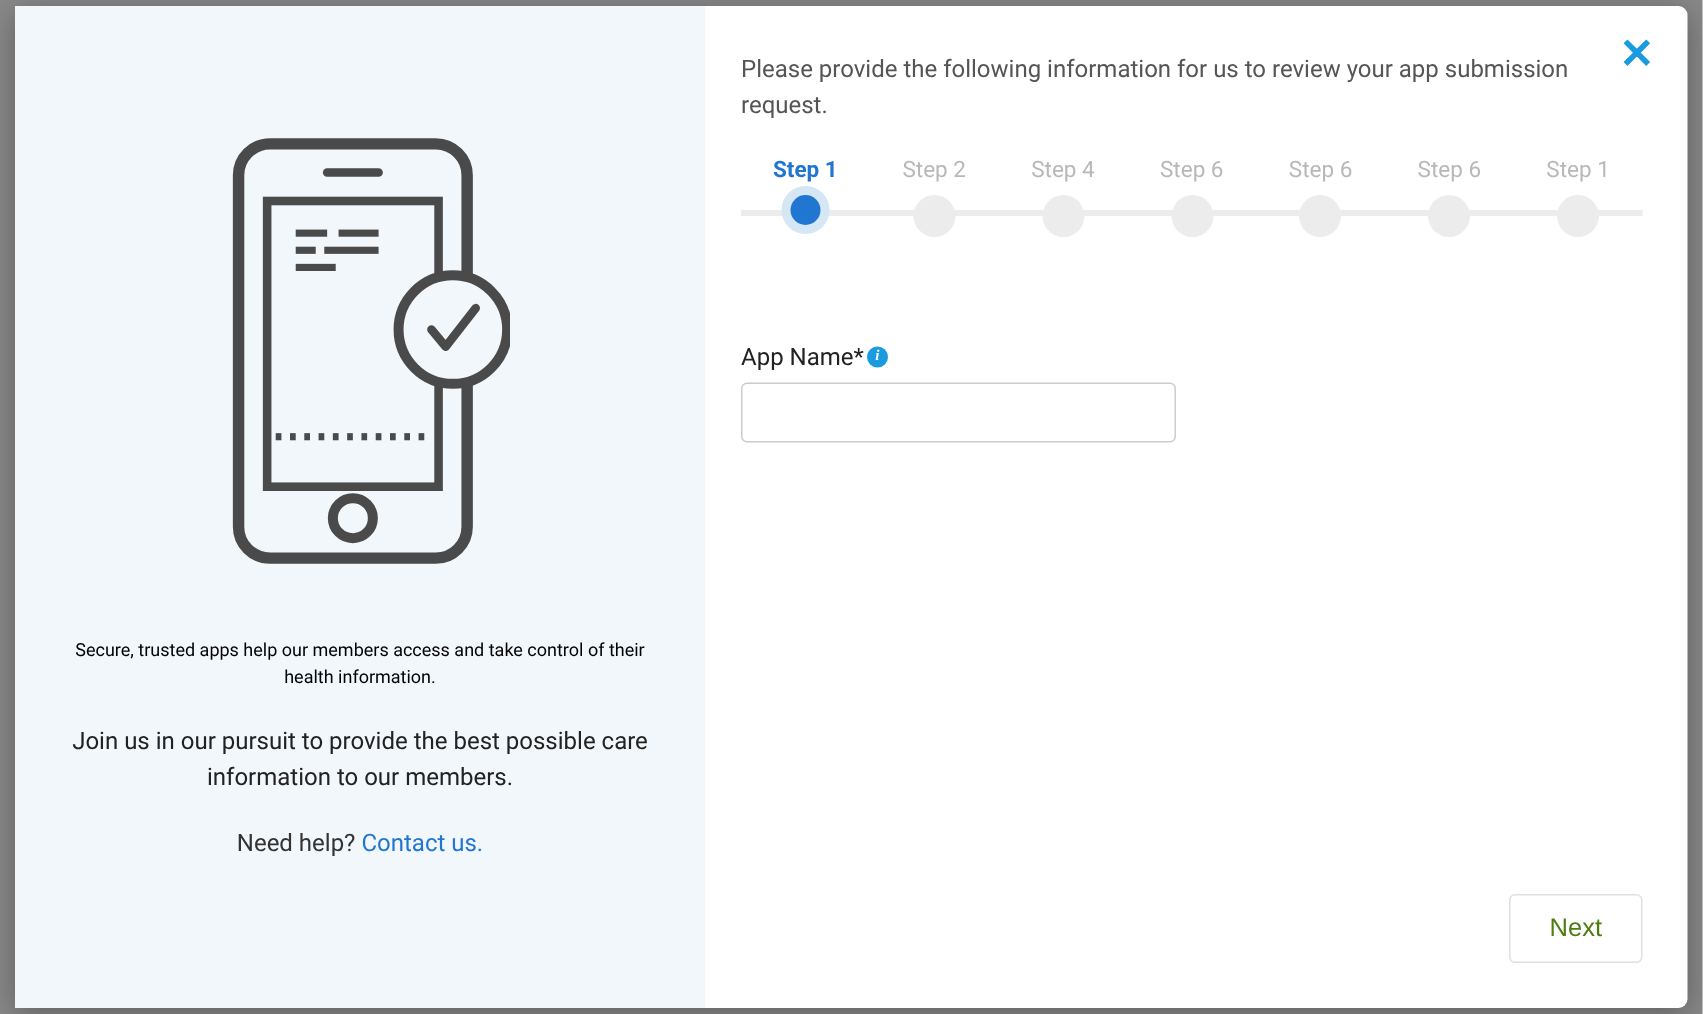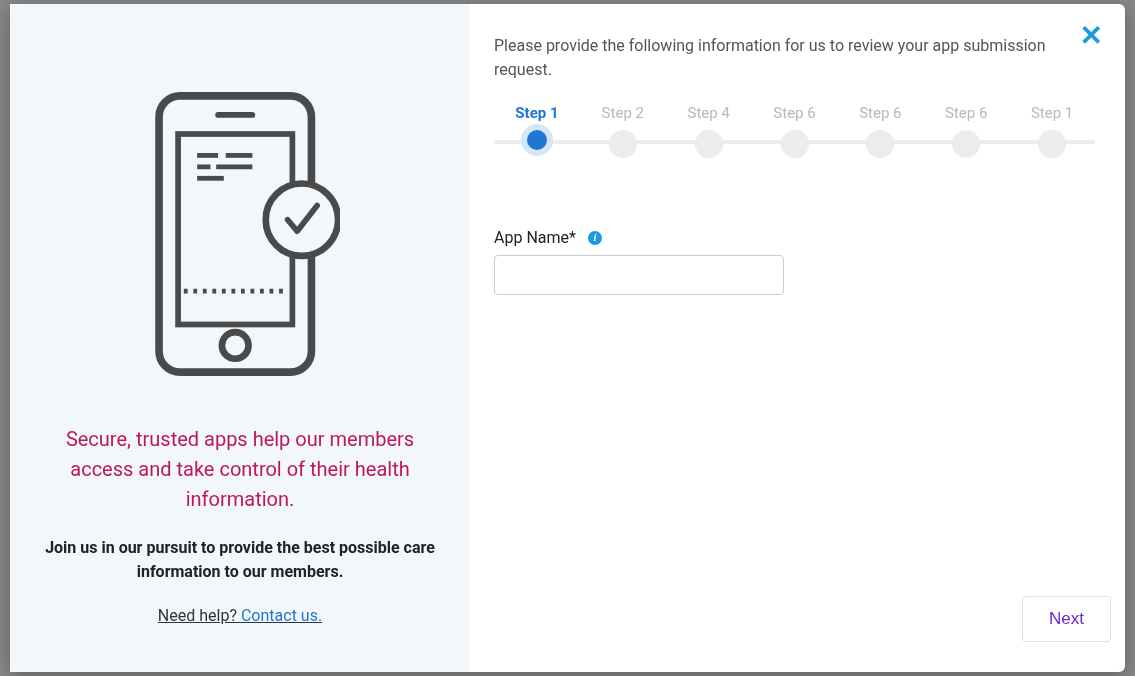--- a/index.html
+++ b/index.html
@@ -41,38 +41,37 @@
 
 .illustration-wrap {
   margin-top: 50px;
   margin-bottom: 40px;
   width: 200px;
   height: 300px;
   position: relative;
 }
 
 .tagline {
-  font-size: 20px;
-  color: #be185d;
+  font-size: 12px;
+  color: #000000;
   line-height: 1.5;
   margin-bottom: 22px;
 }
 
 .pursuit {
   font-size: 16px;
-  font-weight: 700;
+  font-weight: 400;
   color: #222;
   line-height: 1.5;
   margin-bottom: 22px;
 }
 
 .need-help {
   font-size: 16px;
   color: #333;
-  text-decoration: underline;
 }
 
 .contact-link {
   color: #2176d2;
   text-decoration: none;
   cursor: pointer;
 }
 
 .right-panel {
   flex: 1;
@@ -163,21 +162,21 @@
   background: #ececec;
   z-index: 1;
 }
 
 .field-label {
   font-size: 16px;
   color: #222;
   margin-bottom: 8px;
   display: flex;
   align-items: center;
-  gap: 12px;
+  gap: 2px;
 }
 
 .info-icon {
   width: 14px;
   height: 14px;
   border-radius: 50%;
   background: #1a9be0;
   color: white;
   font-size: 10px;
   font-weight: 700;
@@ -193,24 +192,24 @@
   height: 40px;
   border: 1px solid #ccc;
   border-radius: 4px;
   padding: 6px 10px;
   font-size: 15px;
 }
 
 .next-btn {
   position: absolute;
   bottom: 30px;
-  right: 14px;
+  right: 30px;
   padding: 12px 26px;
   font-size: 17px;
-  color: #6d28d9;
+  color: #4d7c0f;
   background: white;
   border: 1px solid #e0e0e0;
   border-radius: 4px;
   cursor: pointer;
 }
 </style>
 </head>
 <body>
 
 <div class="modal">

